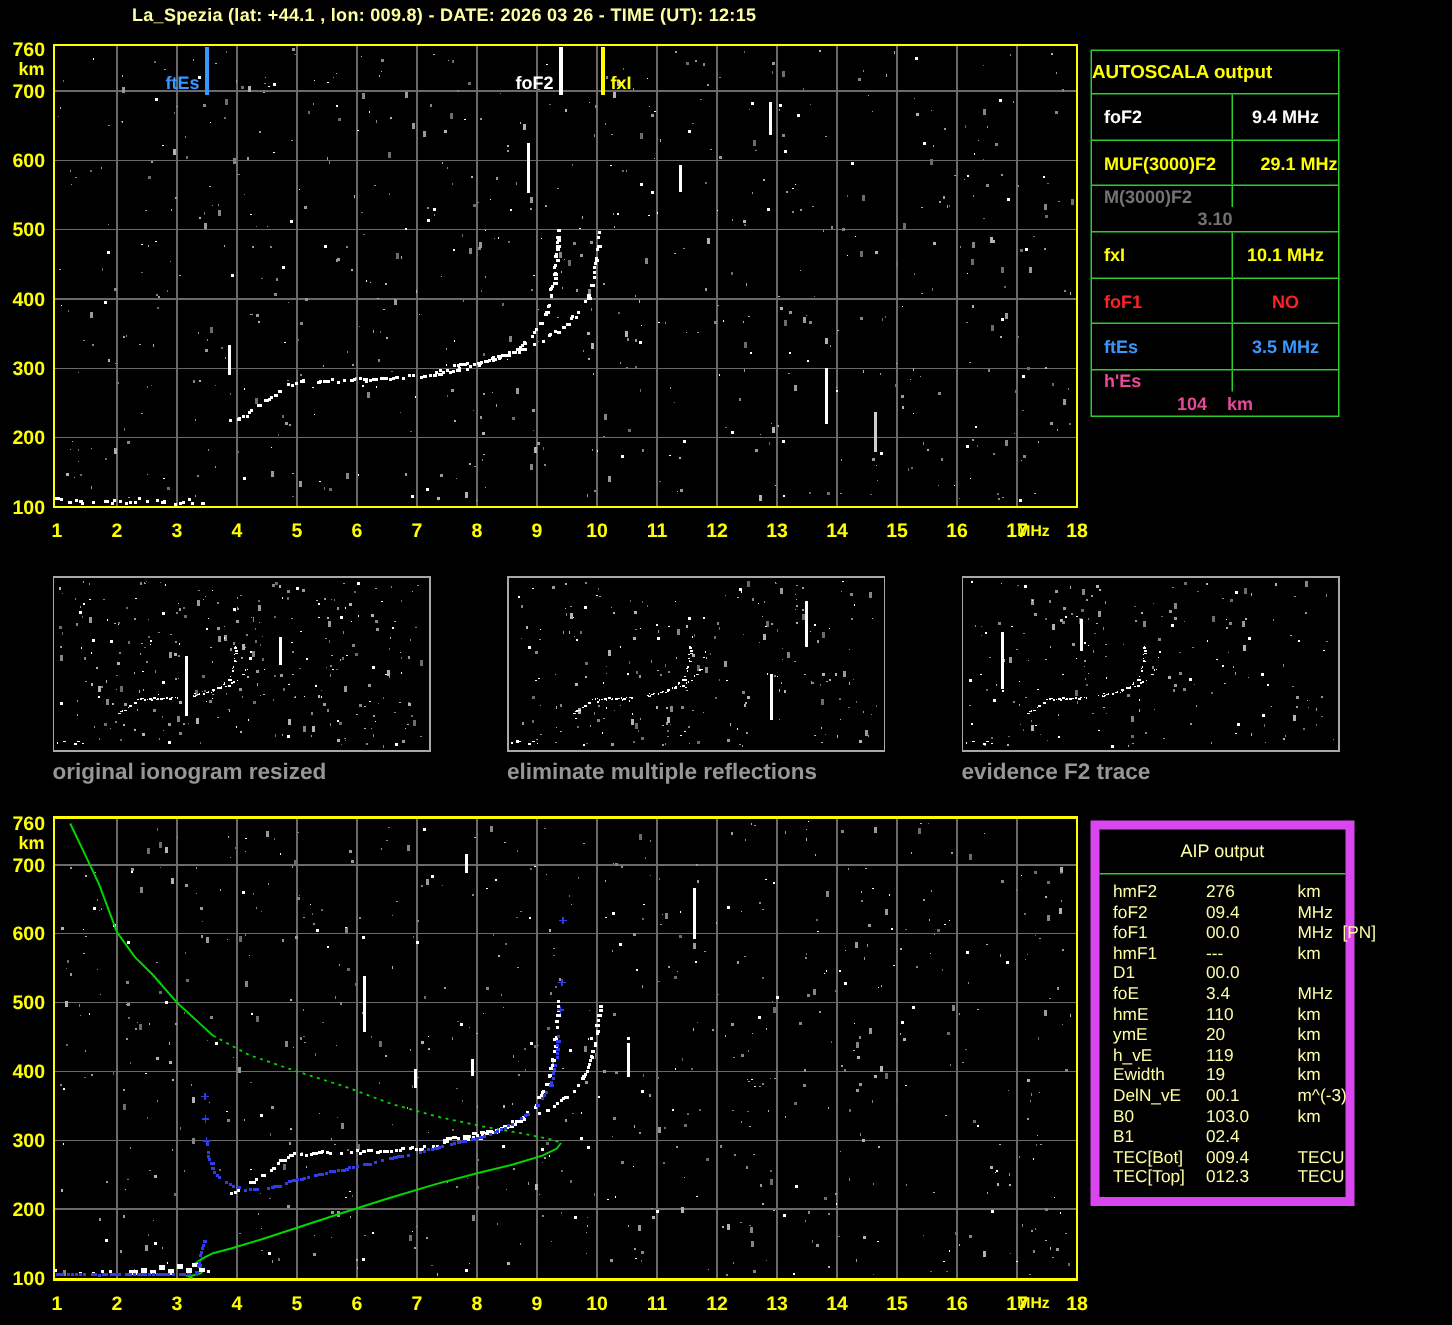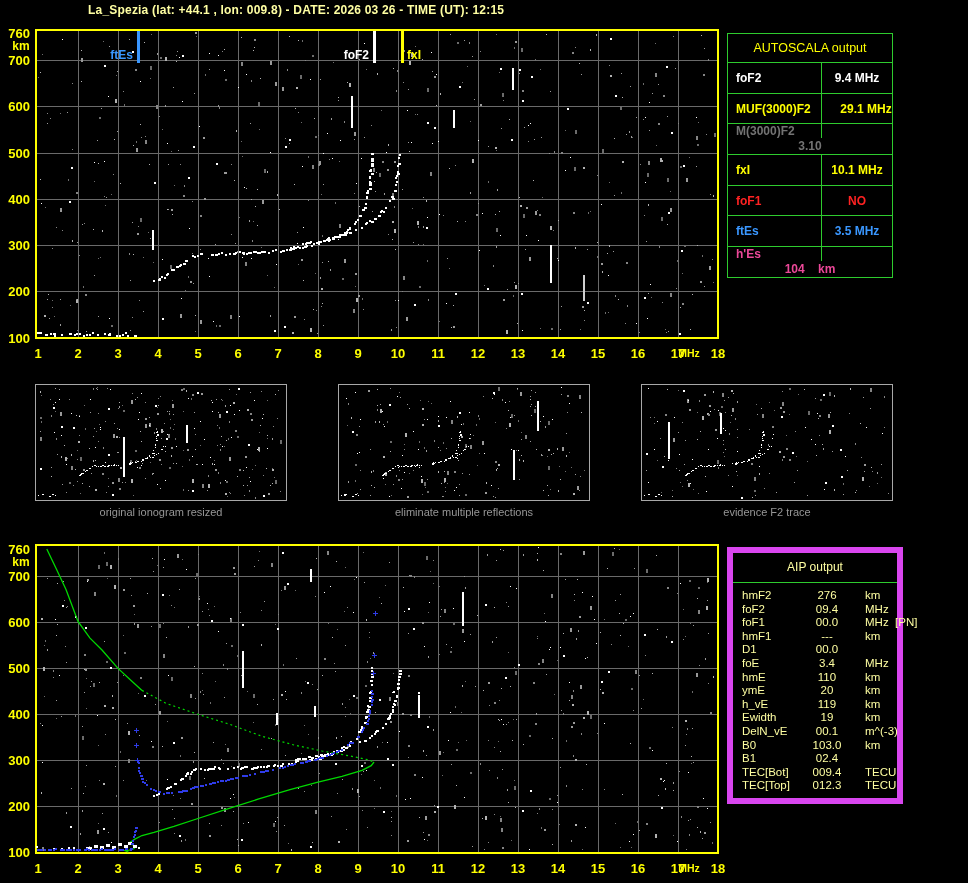--- a/index.html
+++ b/index.html
@@ -1,46 +1,46 @@
 <!DOCTYPE html>
 <html><head>
 <meta charset="utf-8">
 <style>
   html,body{margin:0;padding:0;background:#000;}
   body{width:968px;height:883px;position:relative;overflow:hidden;
        font-family:"Liberation Sans",sans-serif;}
   #title{position:absolute;left:88px;top:3px;color:#ffffa2;font-size:12px;
          font-weight:bold;letter-spacing:.2px;white-space:pre;}
   #canvas{position:absolute;left:0;top:0;}
-  .panel-caption{position:absolute;top:506px;width:252px;text-align:center;
-                 color:#969696;font-size:11px;}
+  .panel-caption{position:absolute;top:506px;width:252px;
+                 color:#969696;font-size:15px;font-weight:bold;}
   #cap1{left:35px}#cap2{left:338px}#cap3{left:641px}
 
   
   .autoscala{position:absolute;left:727px;top:33px;width:164px;
              border:1px solid #2ecb2e;background:#000;}
-  .autoscala .hdr{height:28px;line-height:28px;text-align:center;color:#ffff00;
-                  font-weight:normal;font-size:12.5px;border-bottom:1px solid #2ecb2e;}
+  .autoscala .hdr{height:28px;line-height:28px;text-align:left;color:#ffff00;
+                  font-weight:bold;font-size:12.5px;border-bottom:1px solid #2ecb2e;}
   .as-row{display:flex;height:29.7px;border-bottom:1px solid #2ecb2e;
           font-weight:bold;font-size:12px;align-items:stretch;}
   .as-row:last-child{border-bottom:none;}
   .as-label{width:85px;padding-left:8px;border-right:1px solid #2ecb2e;
             display:flex;align-items:center;}
   .as-value{flex:1;display:flex;align-items:center;justify-content:center;
             white-space:pre;}
 
   
   .aip{position:absolute;left:727px;top:547px;width:164px;height:245px;
        border:6px solid #d946ef;background:#000;color:#ffffa2;font-size:11.5px;}
   .aip .hdr{height:29px;line-height:29px;text-align:center;
             border-bottom:1px solid #2ecb2e;font-size:12px;}
   .aip-rows{padding:6px 0 0 9px;}
   .aip-row{display:grid;grid-template-columns:62px 46px auto;height:13.6px;
            line-height:13.6px;white-space:pre;}
-  .aip-val{text-align:center;}
+  .aip-val{text-align:left;}
   .aip-unit{padding-left:15px;}
 </style>
 </head>
 <body>
 
 <div id="title">La_Spezia (lat: +44.1 , lon: 009.8) - DATE: 2026 03 26 - TIME (UT): 12:15</div>
 
 <svg id="canvas" width="968" height="883" shape-rendering="crispEdges">
     <g>
       <g>

